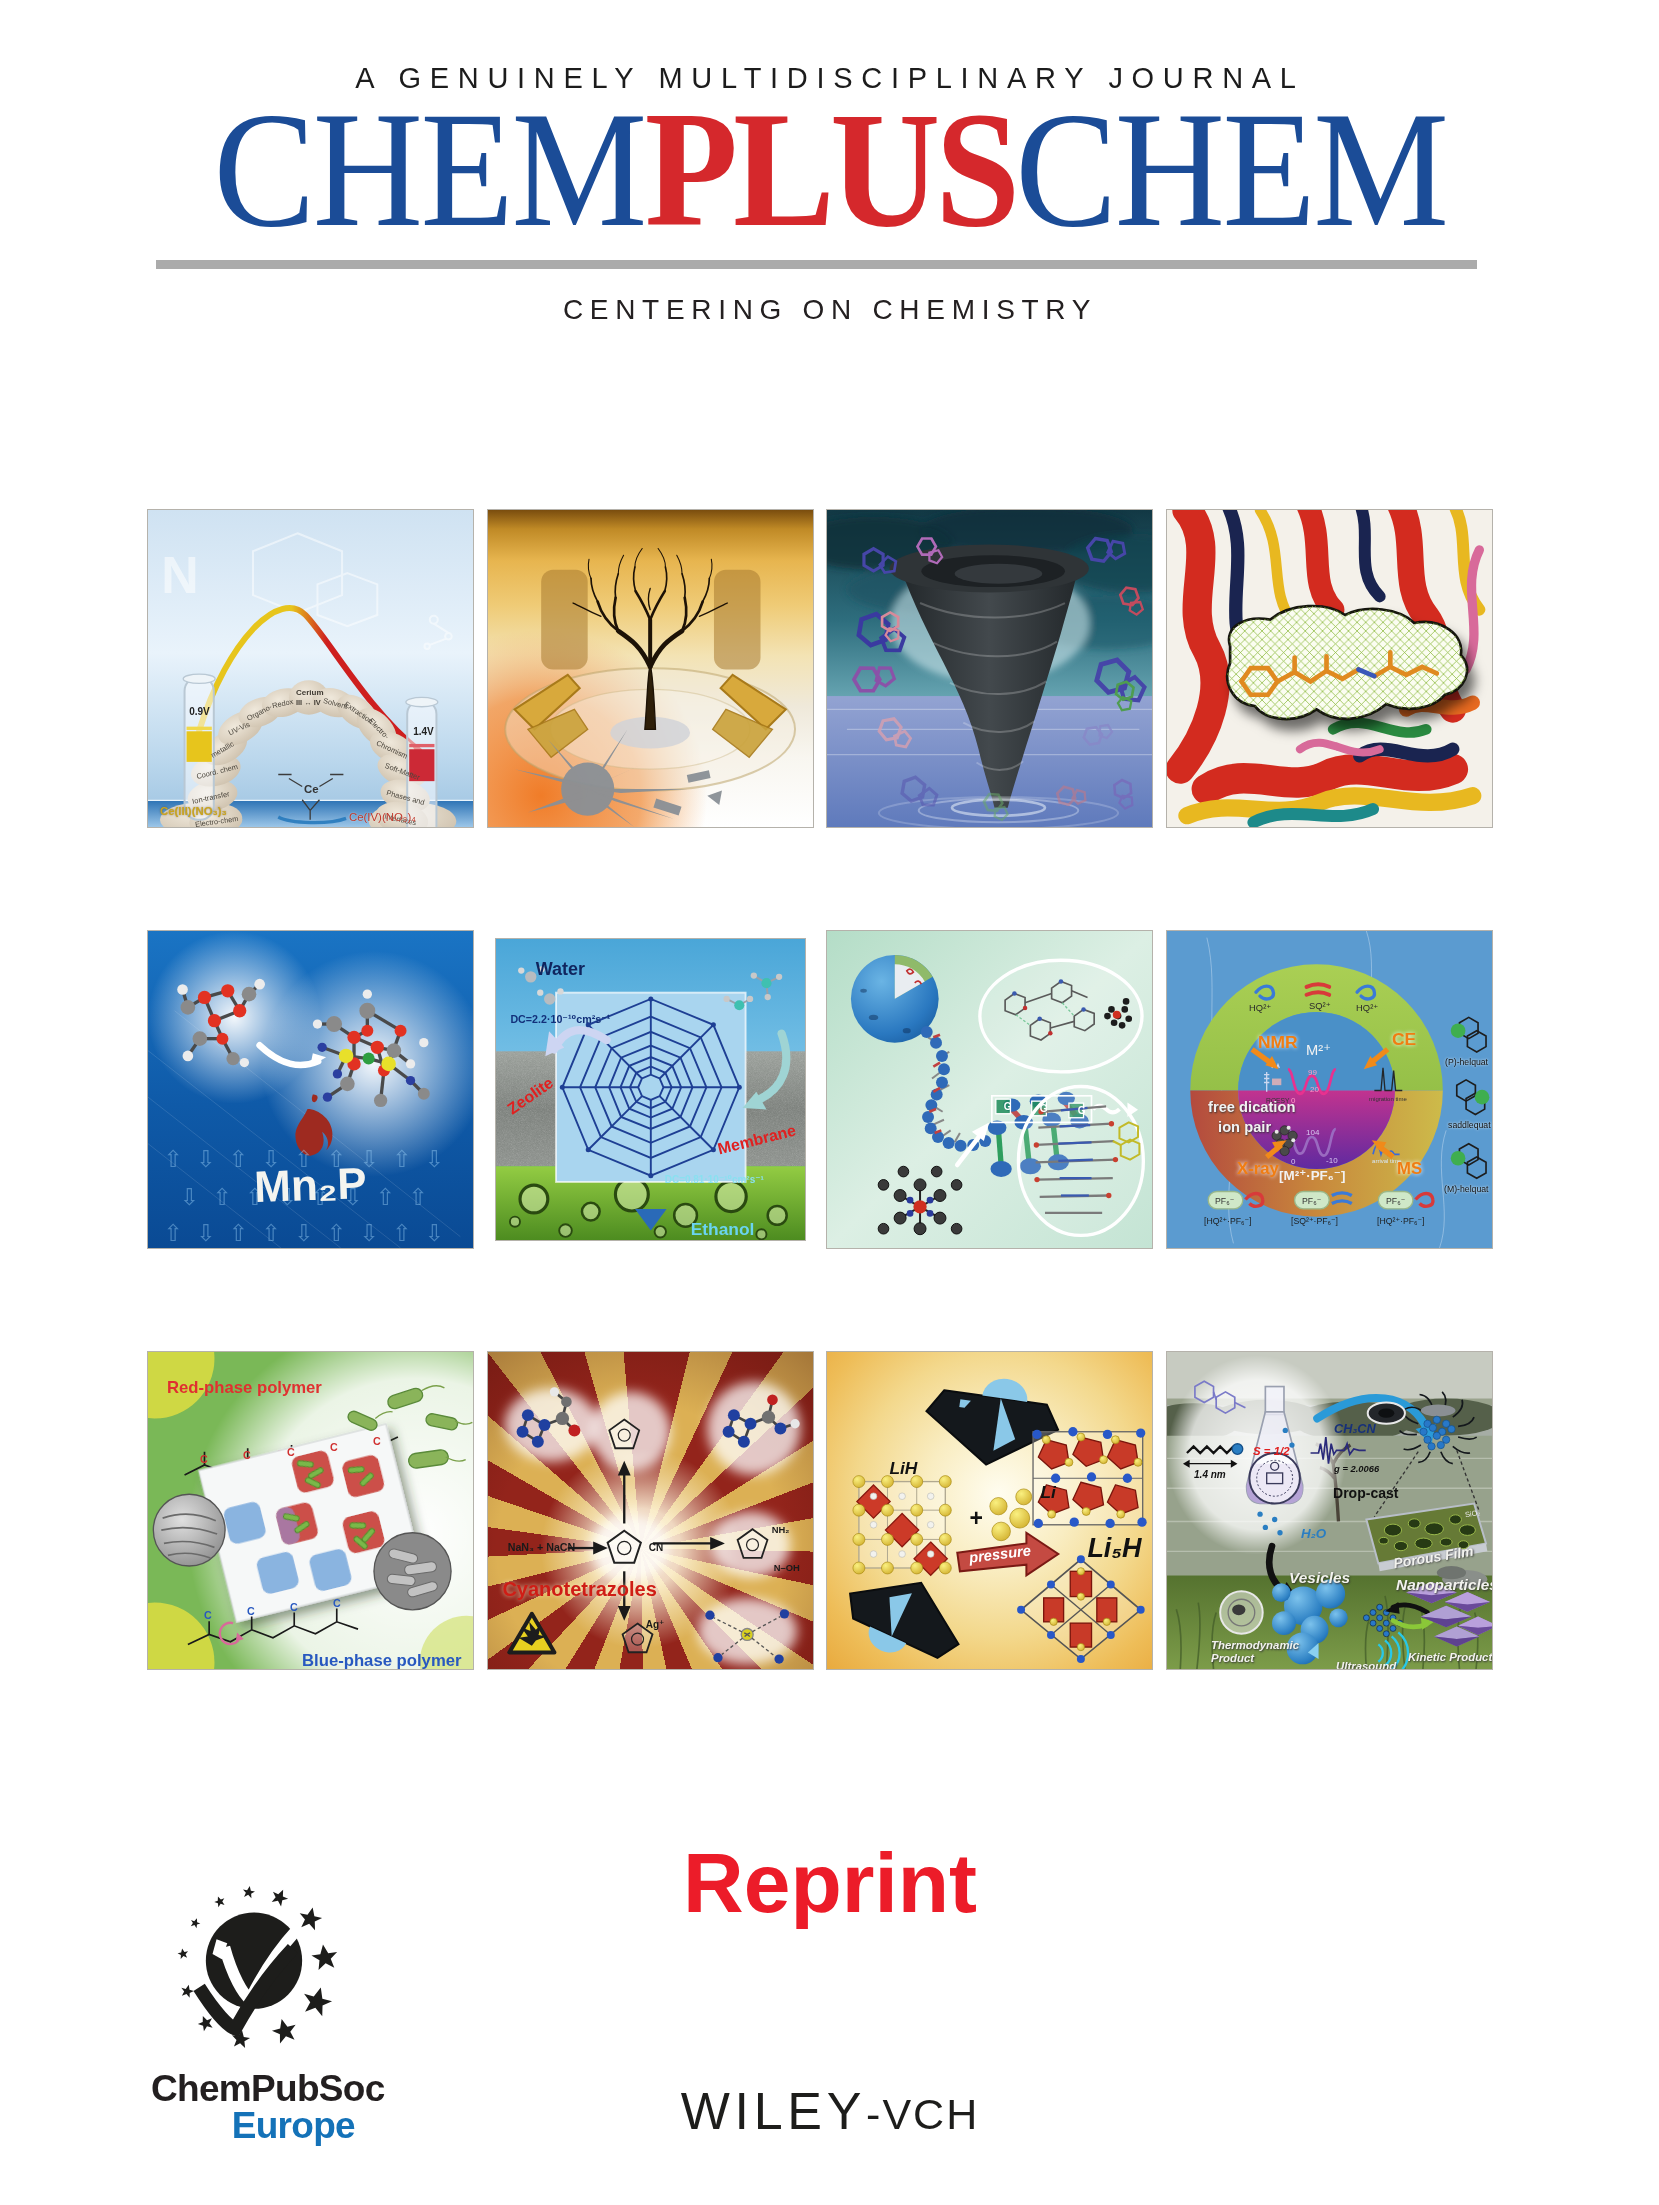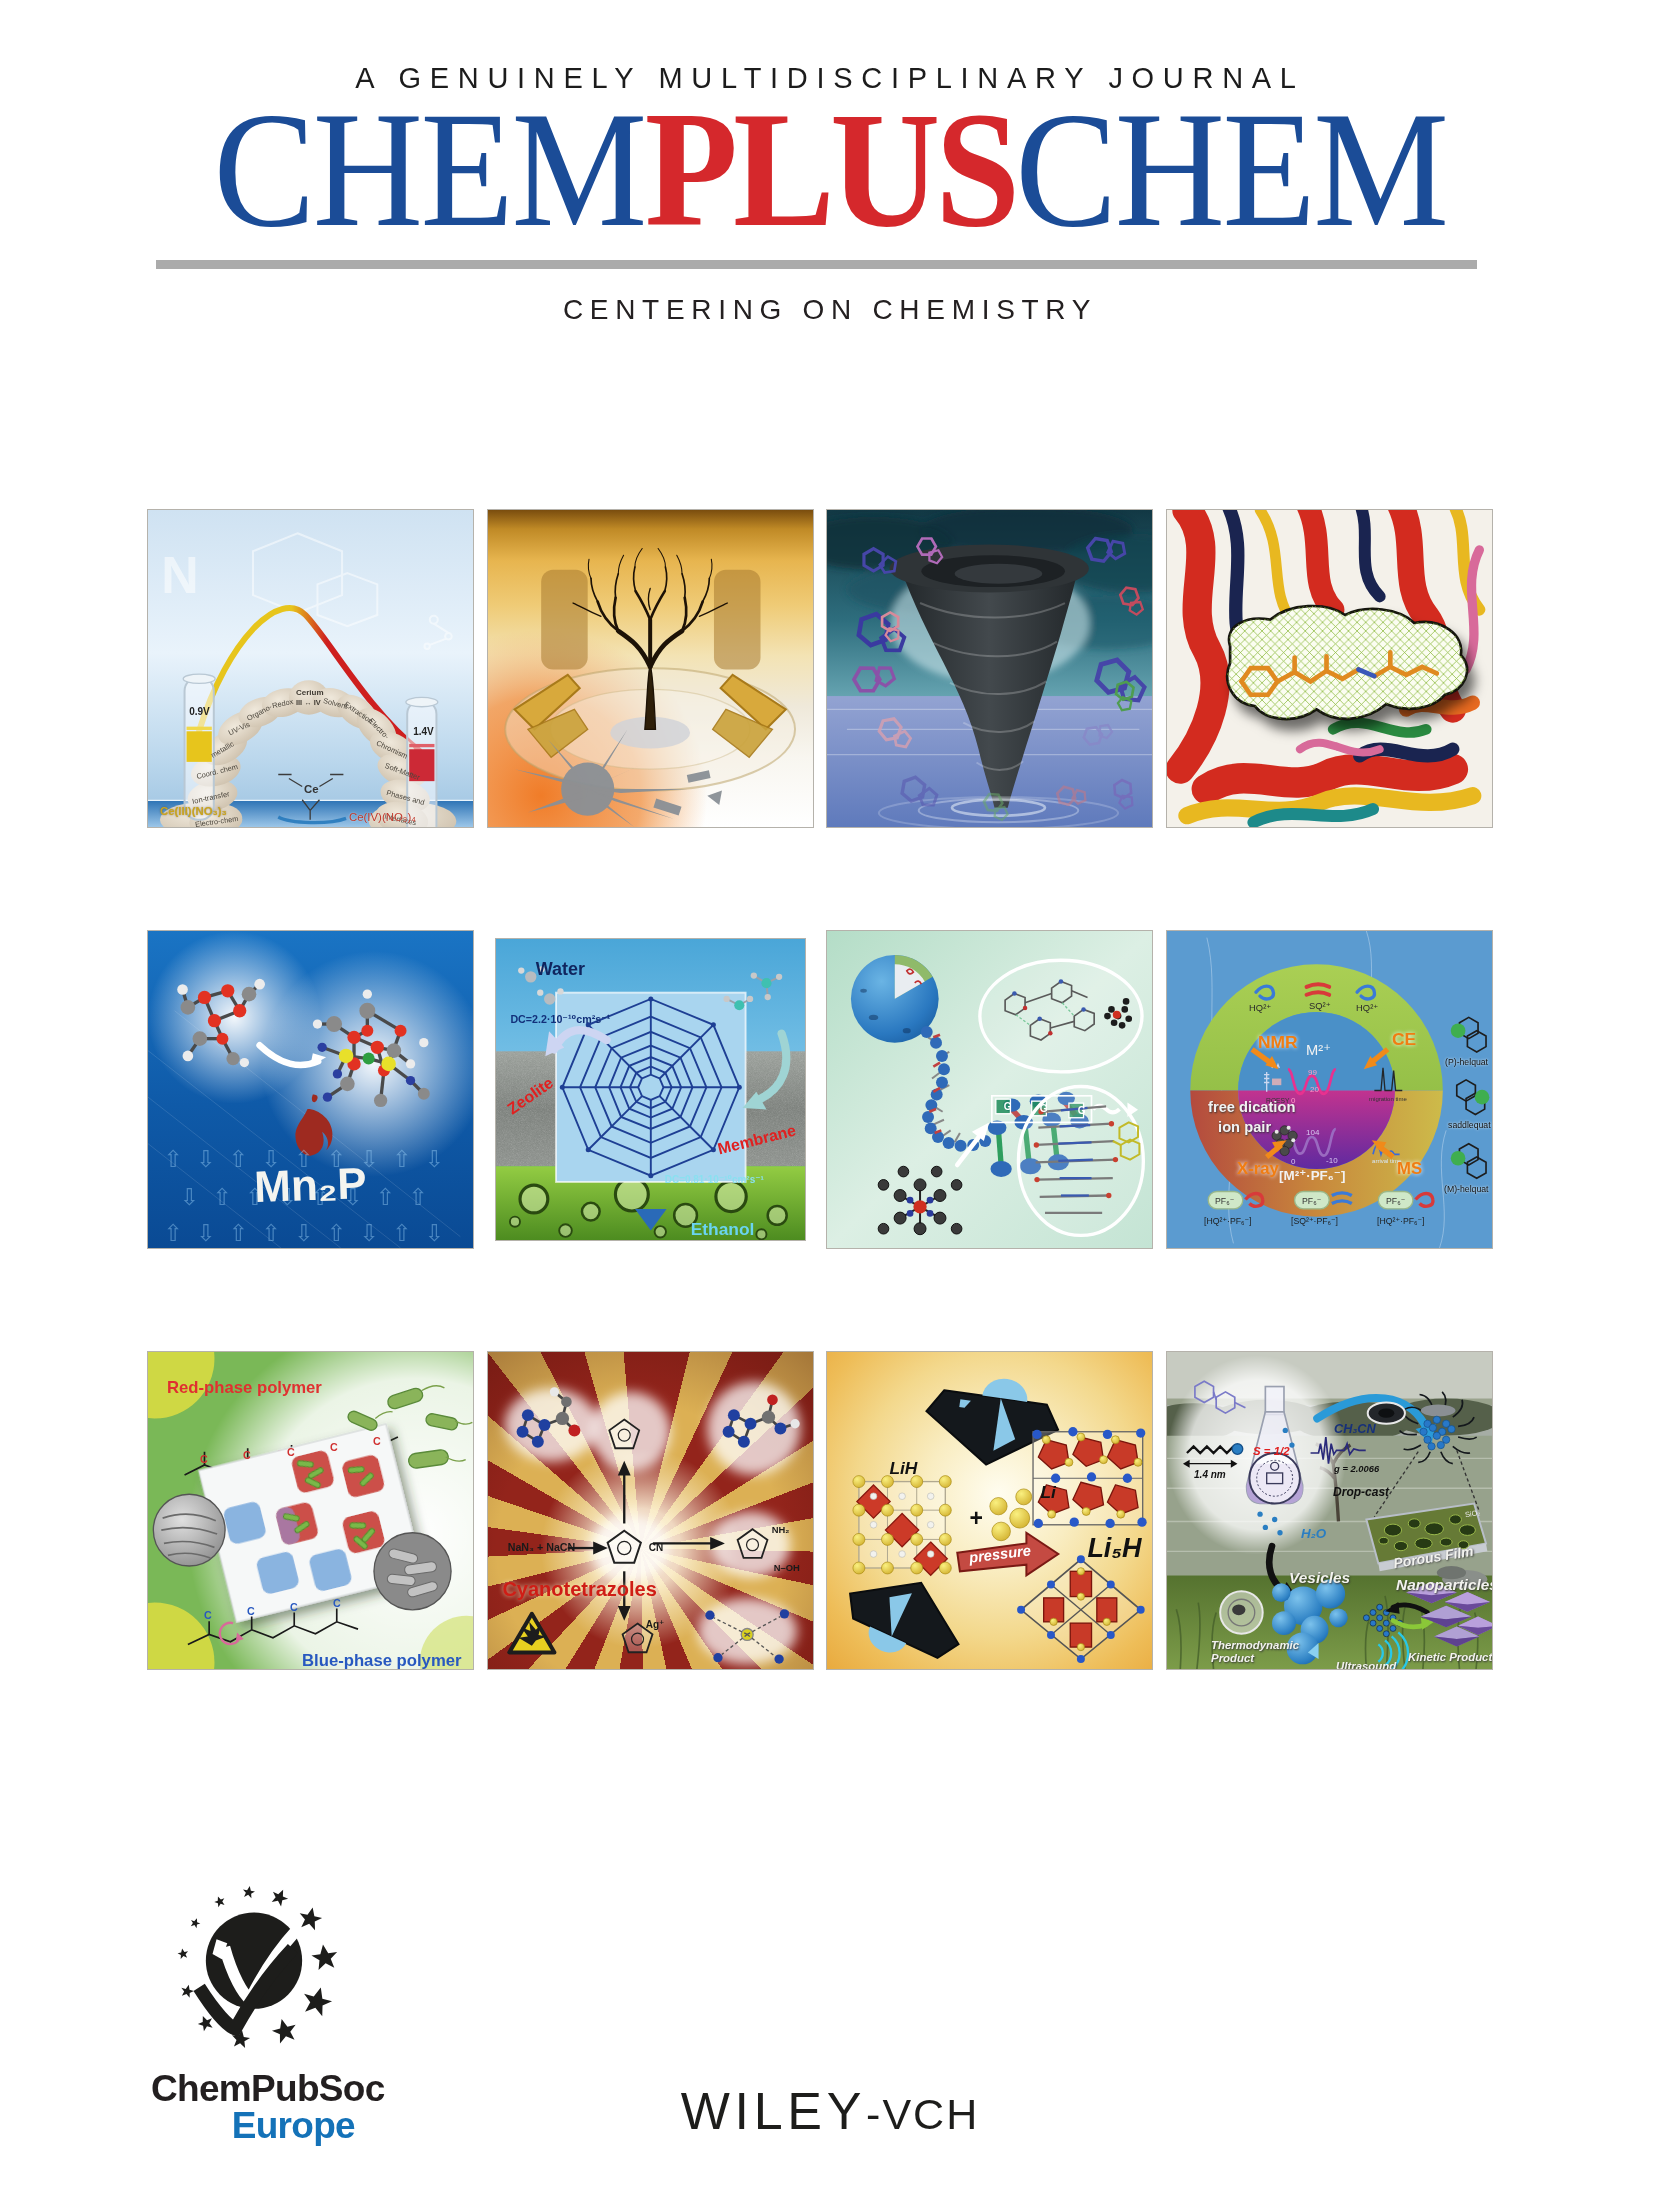--- a/index.html
+++ b/index.html
@@ -1461,34 +1461,35 @@
               <polygon points="0,-15 34,0 0,15 -34,0" fill="#8a6ab8"></polygon>
               <polygon points="0,-15 34,0 0,4 -34,0" fill="#b0a0d4"></polygon>
               <polygon points="0,4 34,0 0,15 -34,0" fill="#5e4290"></polygon>
             </g>
         </g>
       </svg>
       <div class="lb" style="left:27px;top:118px;font-size:10px;font-weight:bold;font-style:italic;color:#111;">1.4 nm</div>
       <div class="lb" style="left:86px;top:94px;font-size:11.4px;font-weight:bold;font-style:italic;color:#e02020;">S = 1/2</div>
       <div class="lb" style="left:167px;top:112px;font-size:9.4px;font-weight:bold;font-style:italic;color:#111;">g = 2.0066</div>
       <div class="lb" style="left:167px;top:71px;font-size:12.7px;font-weight:bold;font-style:italic;color:#16307a;">CH₃CN</div>
-      <div class="lb" style="left:166px;top:134px;font-size:12px;font-weight:bold;font-style:italic;color:#111;">Drop-cast</div>
+      <div class="lb" style="left:166px;top:134px;font-size:14px;font-weight:bold;color:#111;">Drop-cast</div>
       <div class="lb" style="left:134px;top:175px;font-size:13.4px;font-weight:bold;font-style:italic;color:#2a7ec2;">H₂O</div>
       <div class="lb" style="left:226px;top:198px;font-size:14px;font-weight:bold;font-style:italic;color:#f2f2ee;transform:rotate(-9deg);text-shadow:0.7px 0.7px 2px #333;">Porous Film</div>
       <div class="lb" style="left:298px;top:158px;font-size:7.4px;color:#e8e8e8;transform:rotate(-9deg);">SiO₂</div>
       <div class="lb" style="left:122px;top:218px;font-size:15.4px;font-weight:bold;font-style:italic;color:#f2f2ee;text-shadow:0.7px 0.7px 2px #333;">Vesicles</div>
       <div class="lb" style="left:229px;top:225px;font-size:15.4px;font-weight:bold;font-style:italic;color:#f2f2ee;text-shadow:0.7px 0.7px 2px #333;">Nanoparticles</div>
       <div class="lb" style="left:44px;top:288px;font-size:11.4px;font-weight:bold;font-style:italic;color:#f2f2ee;text-shadow:0.7px 0.7px 2px #333;">Thermodynamic</div>
       <div class="lb" style="left:44px;top:301px;font-size:11.4px;font-weight:bold;font-style:italic;color:#f2f2ee;text-shadow:0.7px 0.7px 2px #333;">Product</div>
       <div class="lb" style="left:241px;top:300px;font-size:11.4px;font-weight:bold;font-style:italic;color:#f2f2ee;text-shadow:0.7px 0.7px 2px #333;">Kinetic Product</div>
       <div class="lb" style="left:169px;top:309px;font-size:11.4px;font-weight:bold;font-style:italic;color:#f2f2ee;text-shadow:0.7px 0.7px 2px #333;">Ultrasound</div>
     </figure>
 
   </div>
 
+  <div class="reprint">Reprint</div>
 
   <div class="society">
     <svg width="214" height="194" viewBox="-160 -150 320 290">
       <defs>
         <path id="star" d="M0,-12 L3.5,-3.7 L11.4,-3.7 L5,1.4 L7,9.7 L0,4.6 L-7,9.7 L-5,1.4 L-11.4,-3.7 L-3.5,-3.7 Z" fill="#1d1d1b"></path>
       </defs>
       <g>
         <use href="#star" transform="translate(-57,-98) scale(.7) rotate(-20)"></use>
         <use href="#star" transform="translate(-14,-112) scale(.8) rotate(10)"></use>
         <use href="#star" transform="translate(32,-104) scale(1.1) rotate(25)"></use>

